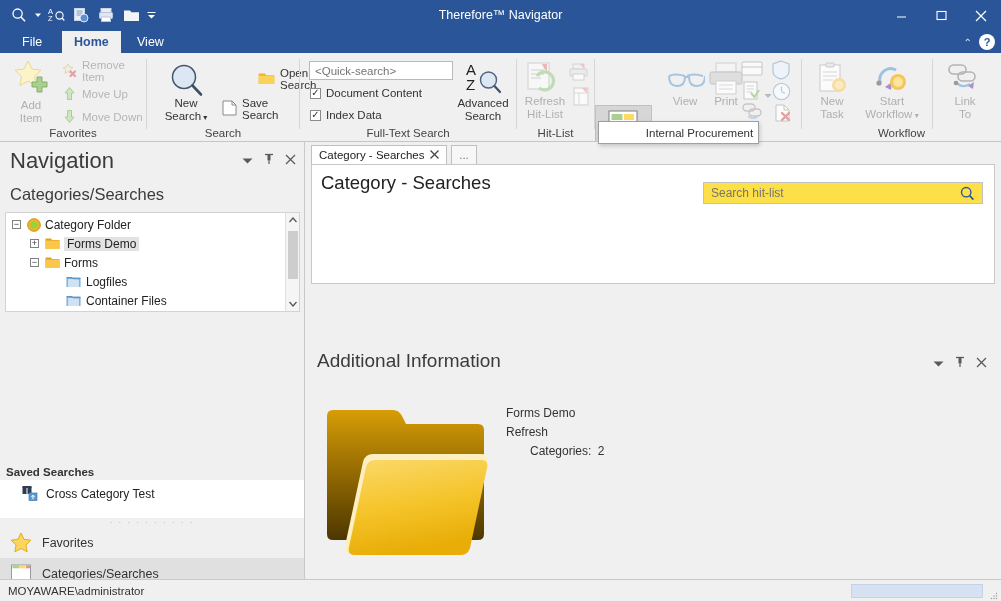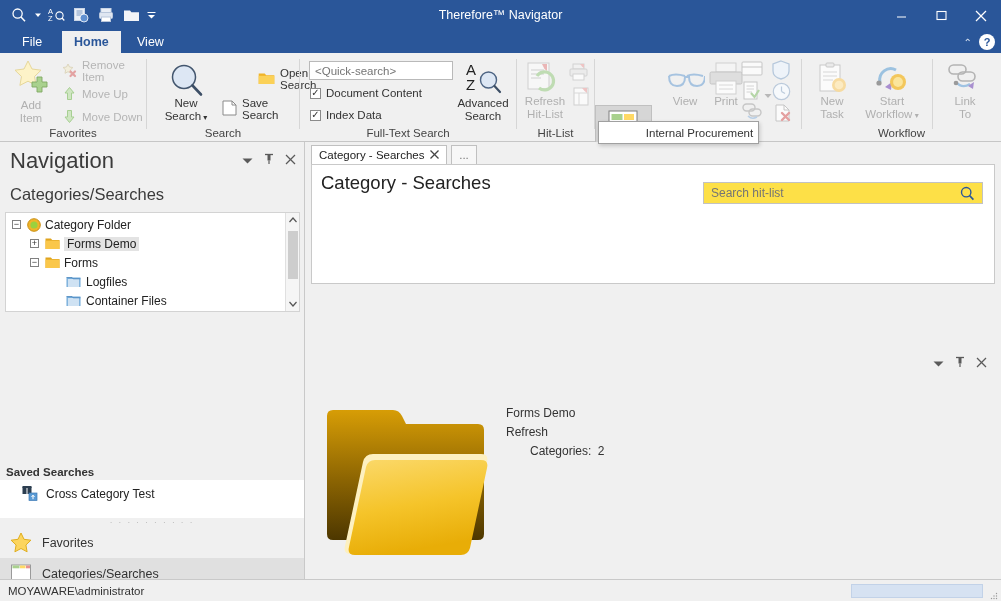--- a/index.html
+++ b/index.html
@@ -714,20 +714,21 @@
           <svg width="15" height="15" viewBox="0 0 15 15">
               <circle cx="6.2" cy="6.2" r="4.7" fill="none" stroke="#2a5699" stroke-width="1.4"></circle>
               <line x1="9.6" y1="9.6" x2="13.4" y2="13.6" stroke="#2a5699" stroke-width="1.6"></line>
             </svg>
         </span>
       </div>
       <div class="hitbody"></div>
     </div>
 
     <div class="addinfo">
+      <div class="aihdr">Additional Information</div>
       <div class="aibtns">
         <span>
           <svg width="11" height="8" viewBox="0 0 11 8">
               <path d="M0.5 1.5 L5.5 6.5 L10.5 1.5 Z" fill="#5a5a5a"></path>
             </svg>
         </span>
         <span>
           <svg width="10" height="12" viewBox="0 0 10 12">
               <line x1="1" y1="1.5" x2="9" y2="1.5" stroke="#5a5a5a" stroke-width="1.3"></line>
               <rect x="3.5" y="1.5" width="3" height="6" fill="#5a5a5a"></rect>

